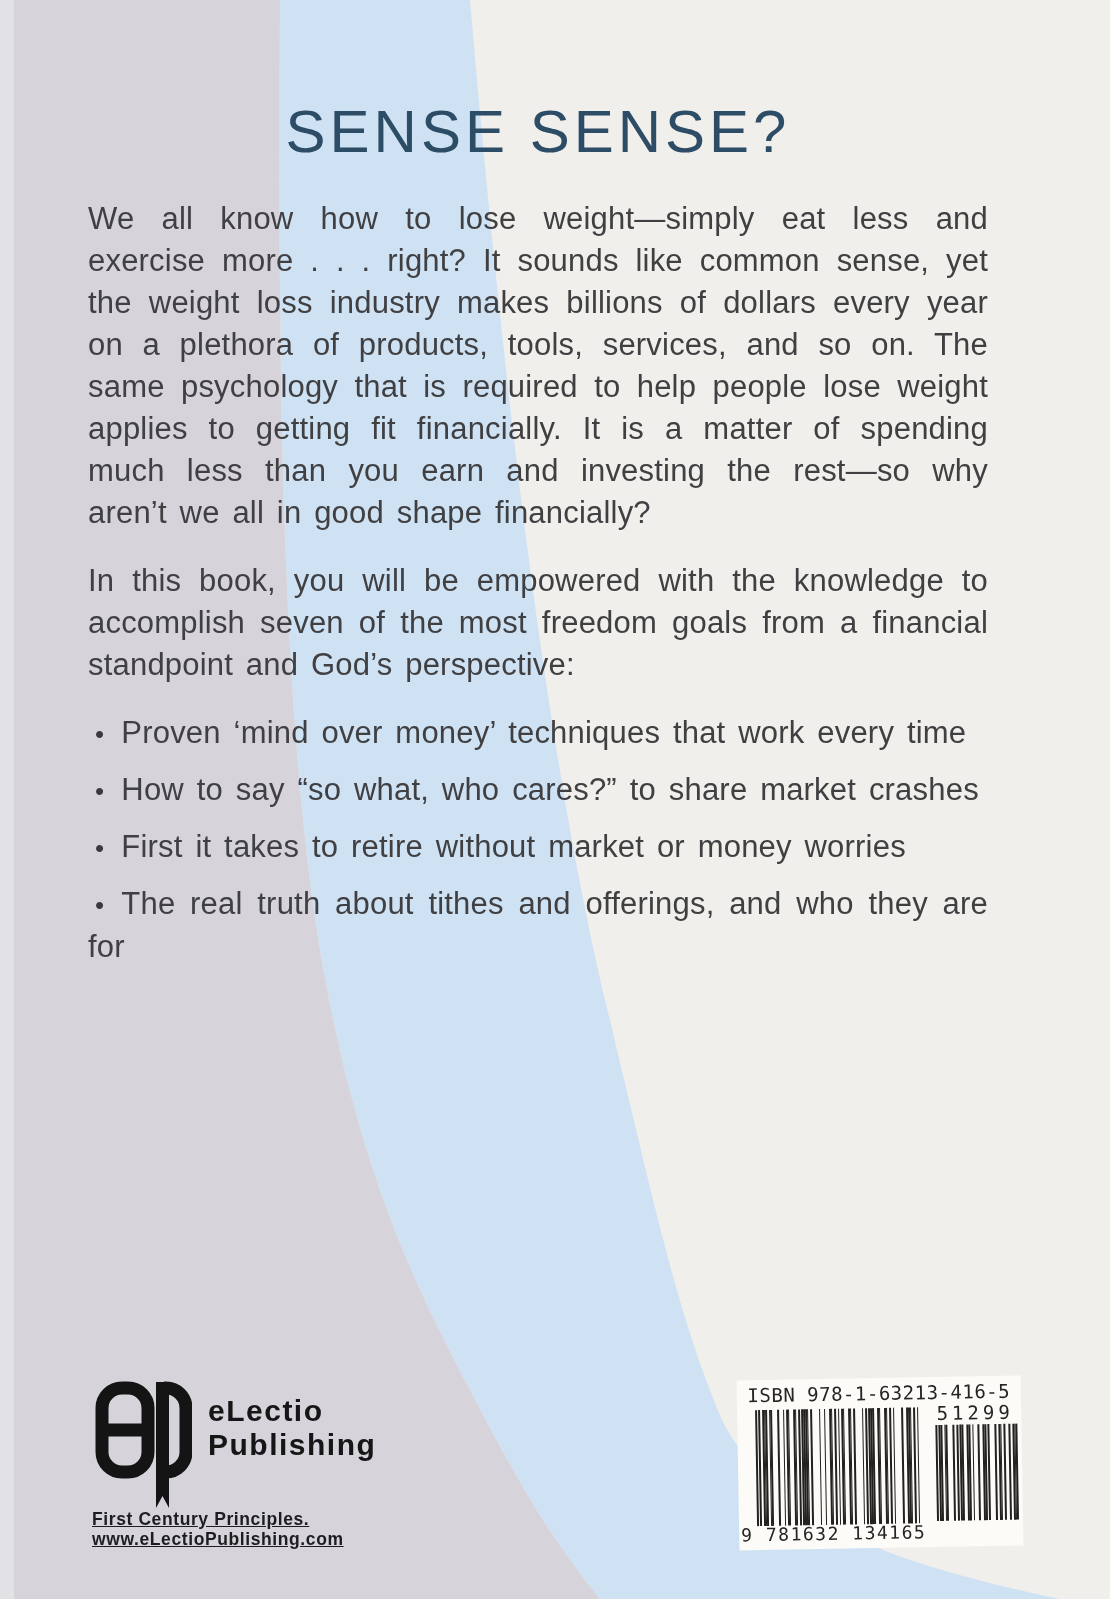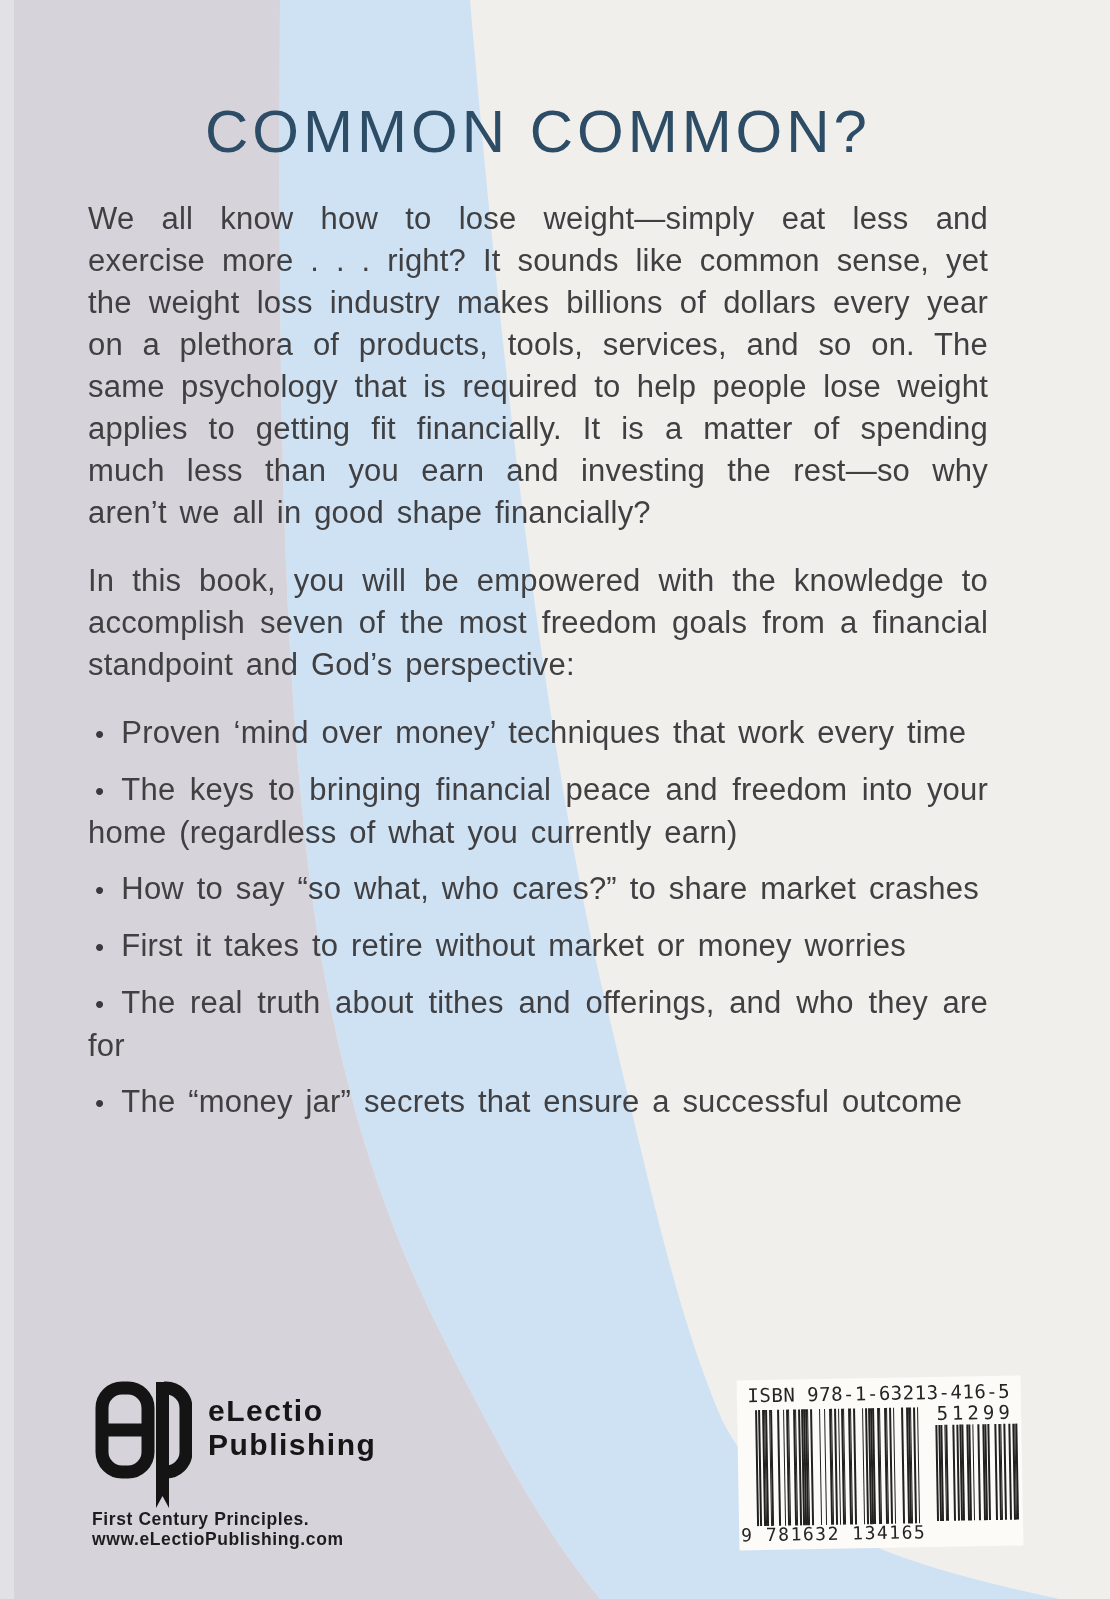--- a/index.html
+++ b/index.html
@@ -64,21 +64,21 @@
     color:#161616;
   }
   .pub-taglines{
     margin-top:-4px;
     font-weight:bold;
     font-size:17.5px;
     line-height:19px;
     letter-spacing:0.6px;
     color:#1d1d1f;
   }
-  .pub-taglines div{margin-bottom:0.5px;}
+  .pub-taglines div{margin-bottom:0.5px;text-decoration:underline;}
   
   .barcode-label{
     position:absolute;left:738px;top:1378px;width:284px;height:170px;
     background:#fcfbf7;
     transform:rotate(-1deg);
     font-family:"DejaVu Sans Mono", monospace;
     color:#262524;
   }
   .isbn-line{
     position:absolute;left:0;top:4px;width:100%;
@@ -112,30 +112,28 @@
 <div class="cover">
 
   <svg class="bg" viewBox="0 0 1110 1599" preserveAspectRatio="none" aria-hidden="true">
     <rect x="0" y="0" width="1110" height="1599" fill="#f1efec"></rect>
     <path fill="#cfe2f4" d="M280,0 L470,0 C500,350 545,760 610,1020 C660,1230 680,1320 722,1420 C775,1525 900,1565 1060,1599 L600,1599 C548,1535 516,1478 470,1390 C420,1295 358,1175 320,950 C280,705 278,350 280,0 Z"></path>
     <path fill="#d6d3da" d="M0,0 L280,0 C278,350 280,705 320,950 C358,1175 420,1295 470,1390 C516,1478 548,1535 600,1599 L0,1599 Z"></path>
     <rect x="0" y="0" width="14" height="1599" fill="#e6e5e9" opacity="0.75"></rect>
   </svg>
 
   <div class="content">
-    <h1 class="title">COMMON COMMON?</h1>
+    <h1 class="title">SENSE SENSE?</h1>
     <p class="para">We all know how to lose weight—simply eat less and exercise more . . . right?  It sounds like common sense, yet the weight loss industry makes billions of dollars every year on a plethora of products, tools, services, and so on. The same psychology that is required to help people lose weight applies to getting fit financially. It is a matter of spending much less than you earn and investing the rest—so why aren’t we all in good shape financially?</p>
     <p class="para">In this book, you will be empowered with the knowledge to accomplish seven of the most freedom goals from a financial standpoint and God’s perspective:</p>
     <ul class="benefits">
         <li><span class="dot">•</span><span>Proven ‘mind over money’ techniques that work every time</span></li>
-        <li><span class="dot">•</span><span>The keys to bringing financial peace and freedom into your home (regardless of what you currently earn)</span></li>
         <li><span class="dot">•</span><span>How to say “so what, who cares?” to share market crashes</span></li>
         <li><span class="dot">•</span><span>First it takes to retire without market or money worries</span></li>
         <li><span class="dot">•</span><span>The real truth about tithes and offerings, and who they are for</span></li>
-        <li><span class="dot">•</span><span>The “money jar” secrets that ensure a successful outcome</span></li>
       </ul>
   </div>
 
   <div class="publisher">
     <div class="pub-row">
       <svg class="pub-logo" viewBox="0 0 100 136" aria-hidden="true">
         <g stroke="#141414" stroke-width="13" fill="none">
           <path d="M10,30 a20,20 0 0 1 20,-20 h6 a20,20 0 0 1 20,20 v44 a20,20 0 0 1 -20,20 h-6 a20,20 0 0 1 -20,-20 z"></path>
           <line x1="10" y1="52" x2="56" y2="52"></line>
           <path d="M72,10 h2 a20,20 0 0 1 20,20 v44 a20,20 0 0 1 -20,20 h-2"></path>

